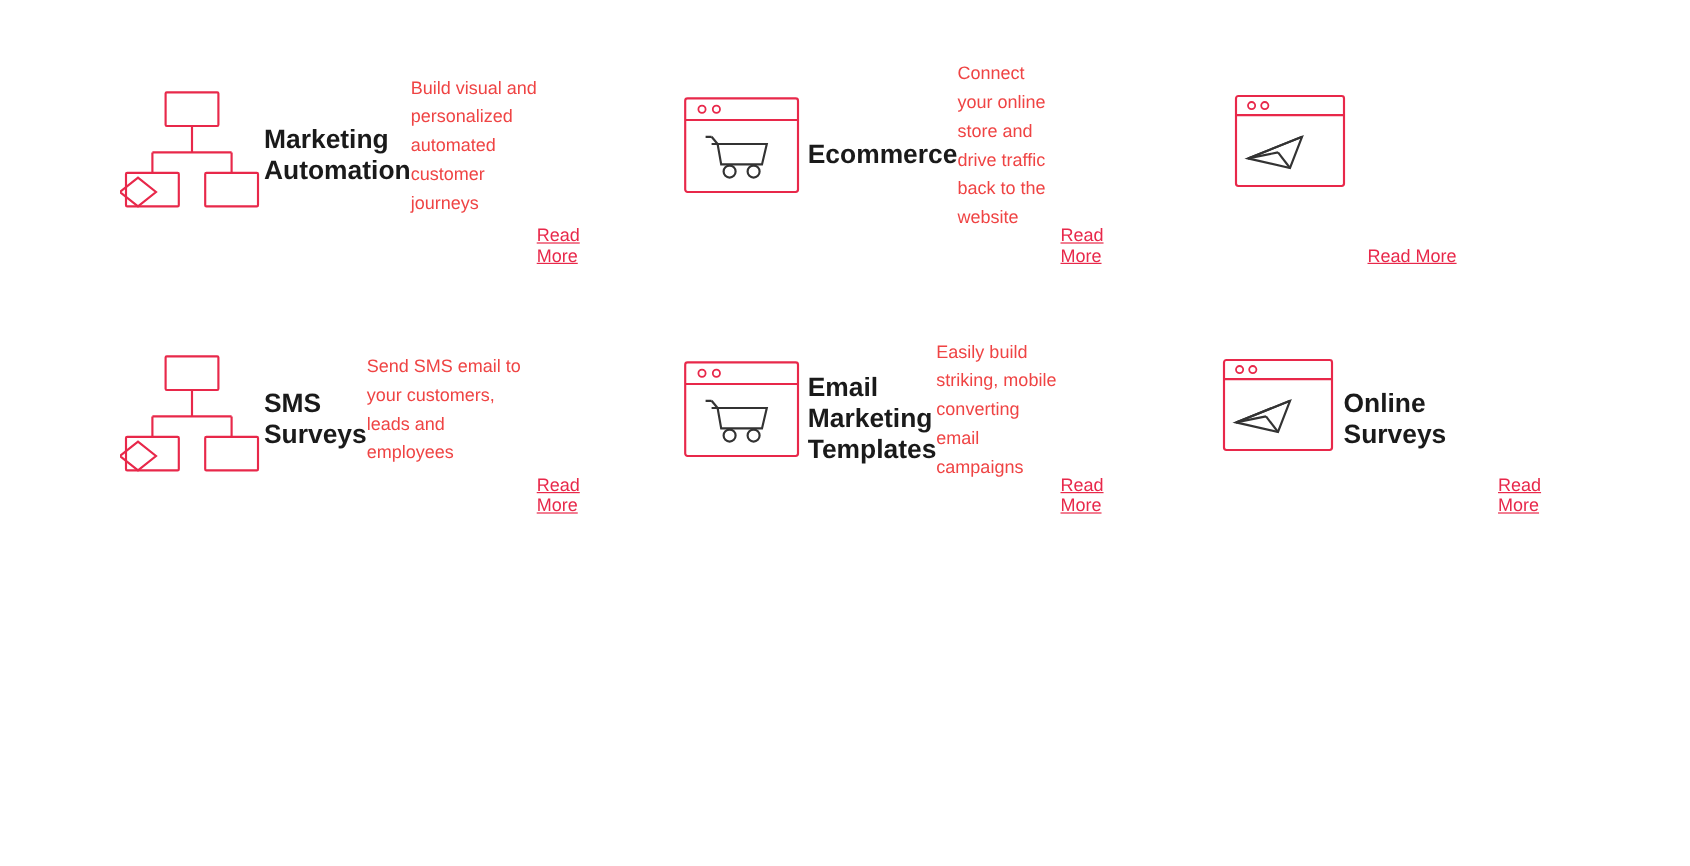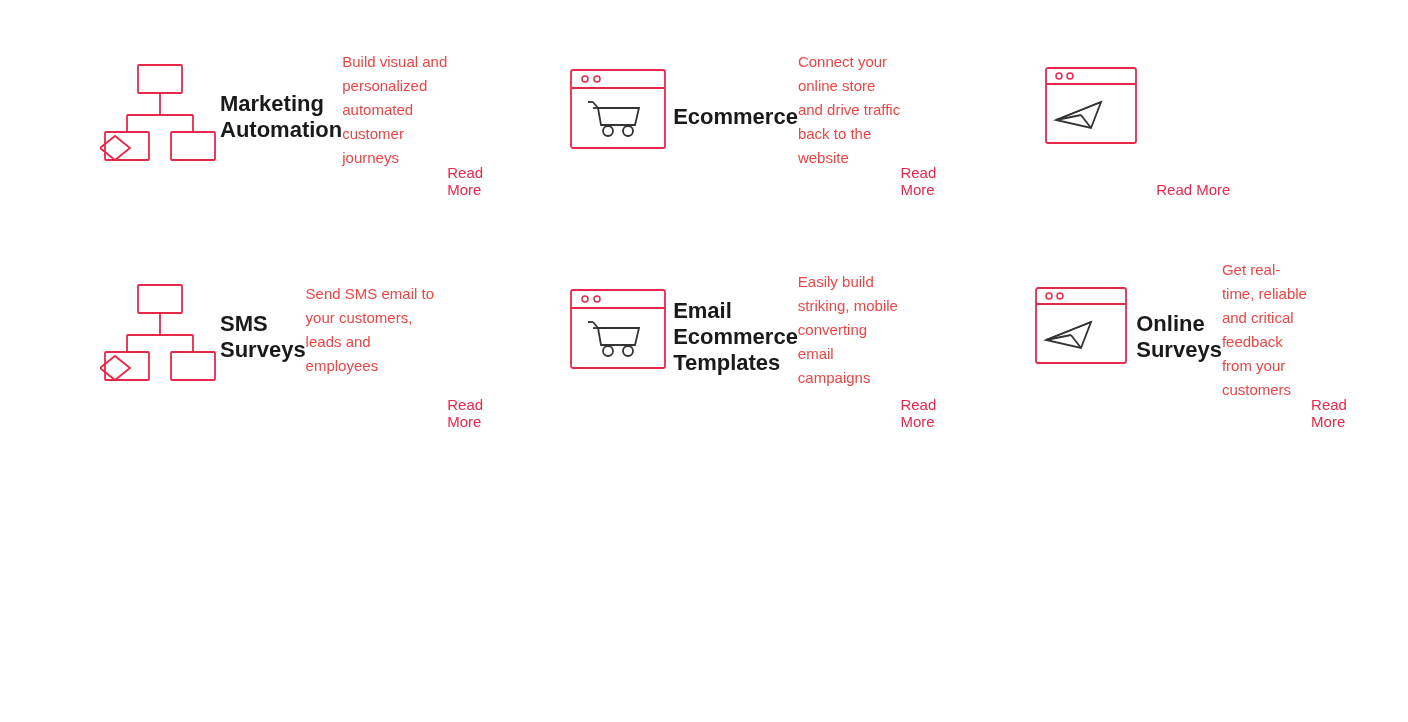--- a/index.html
+++ b/index.html
@@ -39,20 +39,21 @@
     .card-desc {
       font-size: 15px;
       color: #ef4444;
       line-height: 1.6;
       margin-bottom: 28px;
       max-width: 280px;
     }
     .read-more {
       font-size: 15px;
       color: #e8284a;
+      text-decoration: underline;
       cursor: pointer;
       margin-top: auto;
     }
     svg {
       stroke: #e8284a;
       fill: none;
       stroke-width: 1.5;
     }
   </style>
 </head>
@@ -157,35 +158,34 @@
         <circle cx="22" cy="19" r="3" stroke="#e8284a" stroke-width="1.5" fill="none"></circle>
         <circle cx="34" cy="19" r="3" stroke="#e8284a" stroke-width="1.5" fill="none"></circle>
         <path d="M35 48 L38 65 L72 65 L76 48 Z" stroke="#333" stroke-width="1.8" fill="none"></path>
         <line x1="30" y1="48" x2="35" y2="48" stroke="#333" stroke-width="1.8"></line>
         <line x1="25" y1="42" x2="30" y2="42" stroke="#333" stroke-width="1.8"></line>
         <line x1="30" y1="42" x2="35" y2="48" stroke="#333" stroke-width="1.8"></line>
         <circle cx="45" cy="71" r="5" stroke="#333" stroke-width="1.8" fill="none"></circle>
         <circle cx="65" cy="71" r="5" stroke="#333" stroke-width="1.8" fill="none"></circle>
       </svg>
     </div>
-    <div class="card-title">Email Ecommerce Templates</div>
+    <div class="card-title">Email Marketing Templates</div>
     <div class="card-desc">Easily build striking, mobile converting email campaigns</div>
     <a class="read-more">Read More</a>
   </div>
 
   <div class="card">
     <div class="icon-wrapper">
       <svg width="120" height="110" viewBox="0 0 120 110">
         <rect x="20" y="8" width="90" height="75" rx="2" stroke="#e8284a" stroke-width="1.8"></rect>
         <line x1="20" y1="24" x2="110" y2="24" stroke="#e8284a" stroke-width="1.8"></line>
         <circle cx="33" cy="16" r="3" stroke="#e8284a" stroke-width="1.5" fill="none"></circle>
         <circle cx="44" cy="16" r="3" stroke="#e8284a" stroke-width="1.5" fill="none"></circle>
         <polygon points="30,60 75,42 65,68" stroke="#333" stroke-width="1.8" fill="none"></polygon>
         <line x1="65" y1="68" x2="55" y2="55" stroke="#333" stroke-width="1.8"></line>
         <line x1="30" y1="60" x2="55" y2="55" stroke="#333" stroke-width="1.8"></line>
         <line x1="30" y1="60" x2="75" y2="42" stroke="#333" stroke-width="1.8"></line>
       </svg>
     </div>
     <div class="card-title">Online Surveys</div>
-    <div class="card-desc">Get real-time, reliable and critical feedback from your customers</div>
     <a class="read-more">Read More</a>
   </div>
 </div>
 
 </body></html>

